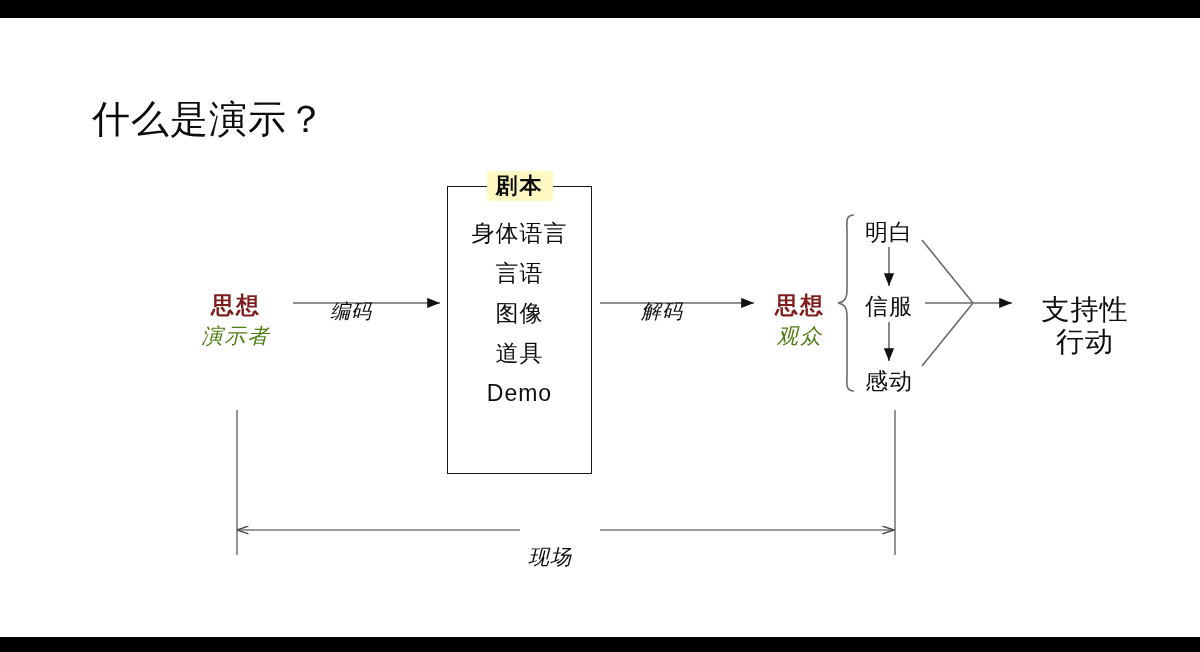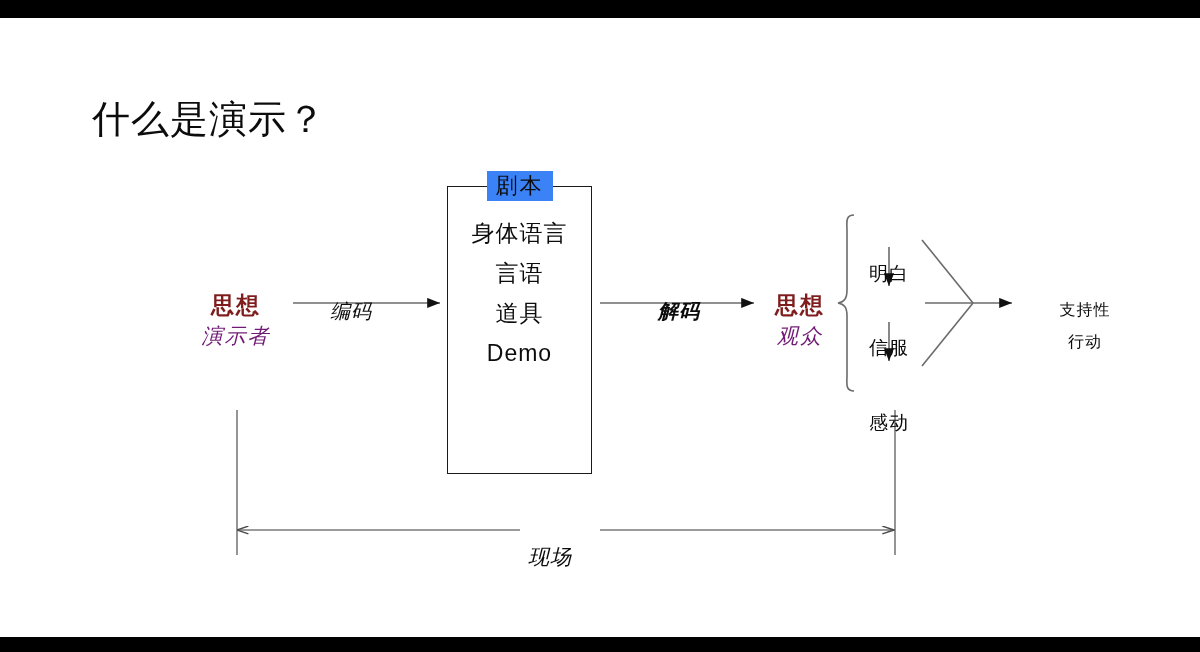--- a/index.html
+++ b/index.html
@@ -72,42 +72,42 @@
     font-weight: bold;
     letter-spacing: 2px;
     line-height: 30px;
     color: #7f1d1d;
   }
   .thought-group .sub {
     font-size: 21px;
     font-style: italic;
     letter-spacing: 2px;
     line-height: 32px;
-    color: #701a75;
+    color: #4d7c0f;
   }
 
   
   .script-box {
     position: absolute;
     left: 447px;
     top: 168px;
     width: 145px;
     height: 288px;
     border: 1.6px solid #1a1a1a;
     box-sizing: border-box;
   }
   .script-legend {
     position: absolute;
     top: -16px;
     left: 50%;
     transform: translateX(-50%);
-    background: #3b82f6;
+    background: #fef9c3;
     padding: 0 9px;
     font-size: 22px;
-    font-weight: normal;
+    font-weight: bold;
     letter-spacing: 2px;
     color: #0c0c0c;
     white-space: nowrap;
   }
   .script-items {
     position: absolute;
     top: 26px;
     left: 0;
     width: 100%;
     text-align: center;
@@ -118,34 +118,33 @@
     color: #0c0c0c;
     letter-spacing: 1px;
     white-space: nowrap;
   }
 
   
   .outcome {
     position: absolute;
     width: 90px;
     text-align: center;
-    font-size: 19px;
-    color: #0c0c0c;
-    letter-spacing: 1px;
-    white-space: nowrap;
-    margin-top: 44px;
+    font-size: 23px;
+    color: #0c0c0c;
+    letter-spacing: 1px;
+    white-space: nowrap;
   }
 
   .final-action {
     position: absolute;
     left: 1020px;
     top: 276px;
     width: 130px;
     text-align: center;
-    font-size: 16px;
+    font-size: 28px;
     line-height: 32px;
     color: #0c0c0c;
     letter-spacing: 1px;
   }
 
   svg.overlay {
     position: absolute;
     left: 0;
     top: 0;
     width: 1200px;
@@ -210,26 +209,27 @@
       <div class="sub">演示者</div>
     </div>
 
     <div class="node arrow-label" style="left:330px; top:252px;">编码</div>
 
     <div class="script-box">
       <div class="script-legend">剧本</div>
       <div class="script-items">
         <div class="item">身体语言</div>
         <div class="item">言语</div>
+        <div class="item">图像</div>
         <div class="item">道具</div>
         <div class="item">Demo</div>
       </div>
     </div>
 
-    <div class="node arrow-label" style="left:658px; top:252px;font-weight:bold;">解码</div>
+    <div class="node arrow-label" style="left:641px; top:252px;">解码</div>
 
     <div class="thought-group" style="left:740px; top:272px;">
       <div class="main">思想</div>
       <div class="sub">观众</div>
     </div>
 
     <div class="outcome" style="left:844px; top:199px;">明白</div>
     <div class="outcome" style="left:844px; top:273px;">信服</div>
     <div class="outcome" style="left:844px; top:348px;">感动</div>
 

